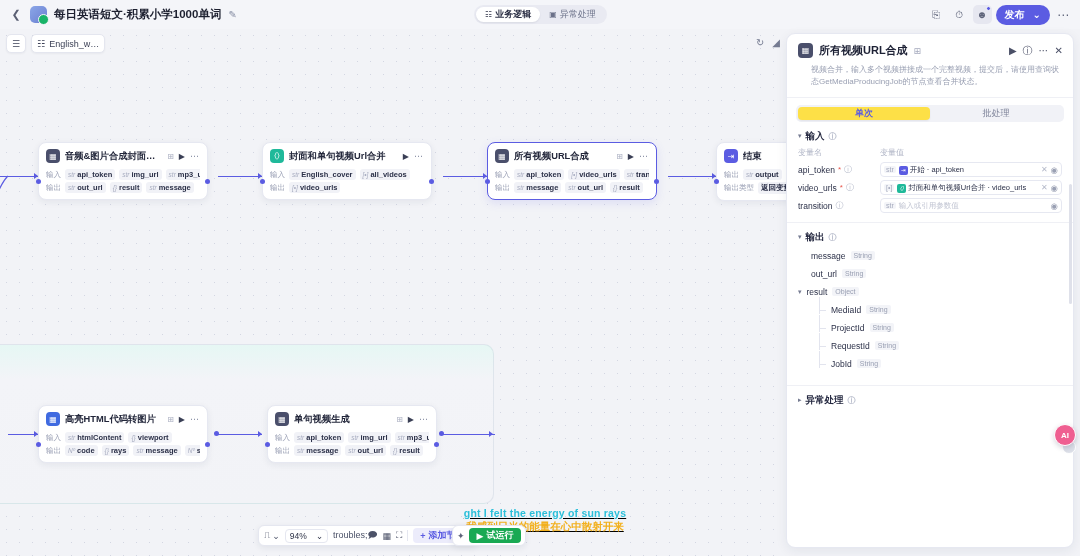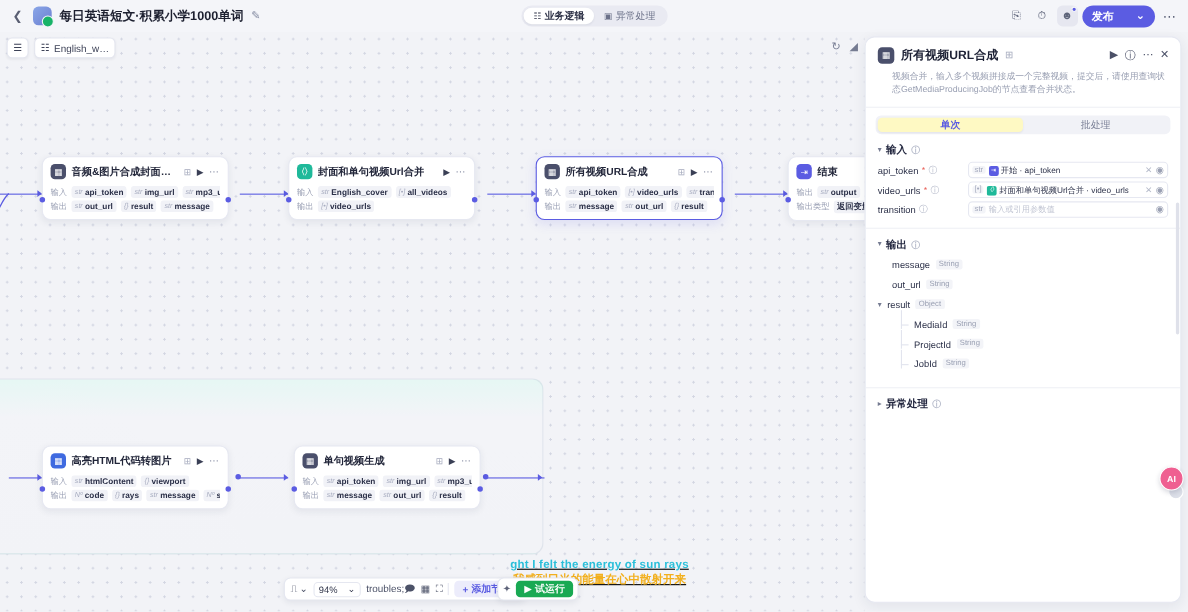--- a/index.html
+++ b/index.html
@@ -61,21 +61,21 @@
     color: #5d6379; font-size: 10px; cursor: pointer; position: relative;
   }
   .ticon.sel { background: #e6e7f0; }
   .ticon .dot {
     position: absolute; top: 1px; right: 1px; width: 5px; height: 5px;
     border-radius: 50%; background: #5b5ce2; border: 1px solid #f4f5f9;
   }
   .publish {
     height: 20px; padding: 0 9px; border-radius: 10px;
     background: #5b5ce2; color: #fff; font-size: 10px; font-weight: 700;
-    display: flex; align-items: center; gap: 20px; cursor: pointer;
+    display: flex; align-items: center; gap: 8px; cursor: pointer;
   }
   .tb-more { color: #5d6379; font-size: 12px; cursor: pointer; padding: 0 3px; }
 
   
   .canvas {
     position: absolute; top: 29px; left: 0; width: 786px; height: 527px;
     background-color: #f2f3f7;
     background-image: radial-gradient(#d3d6e2 0.9px, transparent 0.9px);
     background-size: 13px 13px;
     overflow: hidden;
@@ -214,21 +214,21 @@
   }
   .p-divider { height: 1px; background: #eff0f5; }
   .p-tabs {
     margin: 7px 9px 0 9px; height: 17px; background: #f1f2f7; border-radius: 5px;
     display: flex; padding: 2px;
   }
   .p-tab {
     flex: 1; display:flex; align-items:center; justify-content:center;
     font-size: 9px; color: #7b8097; border-radius: 4px; cursor: pointer;
   }
-  .p-tab.active { background:#fef9c3; color:#5b5ce2; font-weight:700; box-shadow:0 1px 2px rgba(30,34,60,.07); }
+  .p-tab.active { background:#fde047; color:#5b5ce2; font-weight:700; box-shadow:0 1px 2px rgba(30,34,60,.07); }
 
   .sec-head {
     display: flex; align-items: center; gap: 4px; padding: 8px 11px 3px 11px;
     font-size: 9.5px; font-weight: 700; color: #242840; cursor: pointer;
   }
   .caret { font-size: 7px; color: #767c92; }
   .info { font-size: 8px; color: #b4b9c9; }
   .colhead { display:flex; padding: 1px 11px 3px 11px; font-size: 8px; color: #b0b5c6; }
   .colhead .c1 { width: 82px; }
   .vrow { display: flex; align-items: center; padding: 2px 11px; height: 18px; }
@@ -629,20 +629,24 @@
 
     <div class="p-tabs">
       <div class="p-tab active">单次</div>
       <div class="p-tab">批处理</div>
     </div>
 
     <div class="sec-head">
       <span class="caret">▾</span>
       <span>输入</span>
       <span class="info">ⓘ</span>
+    </div>
+    <div class="colhead">
+      <span class="c1">变量名</span>
+      <span>变量值</span>
     </div>
 
     <div class="vrow">
       <span class="vname">
         <span>api_token</span>
           <span class="req">*</span>
         <span class="info">ⓘ</span>
       </span>
       <div class="vfield">
         <span class="vtype">str</span>
@@ -707,20 +711,24 @@
     </div>
     <div class="orow tree-l2">
       <span class="oname">MediaId</span>
       <span class="otype">String</span>
     </div>
     <div class="orow tree-l2">
       <span class="oname">ProjectId</span>
       <span class="otype">String</span>
     </div>
     <div class="orow tree-l2">
+      <span class="oname">RequestId</span>
+      <span class="otype">String</span>
+    </div>
+    <div class="orow tree-l2">
       <span class="oname">JobId</span>
       <span class="otype">String</span>
     </div>
 
     <div class="p-divider" style="margin-top:12px"></div>
 
     <div class="sec-head">
       <span class="caret">▸</span>
       <span>异常处理</span>
       <span class="info">ⓘ</span>

